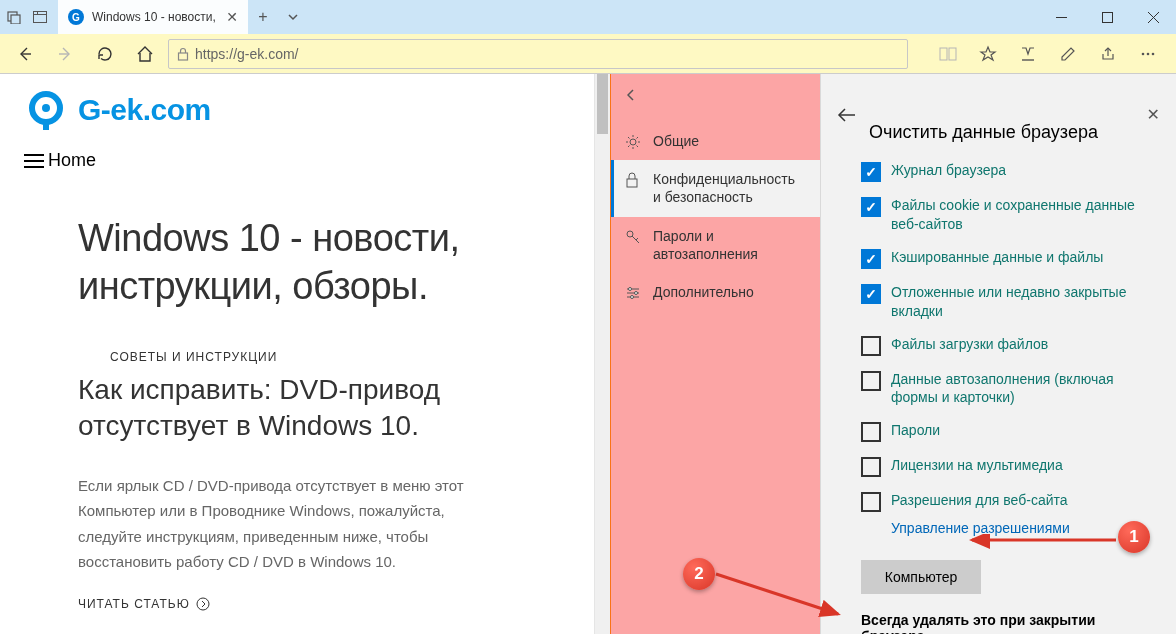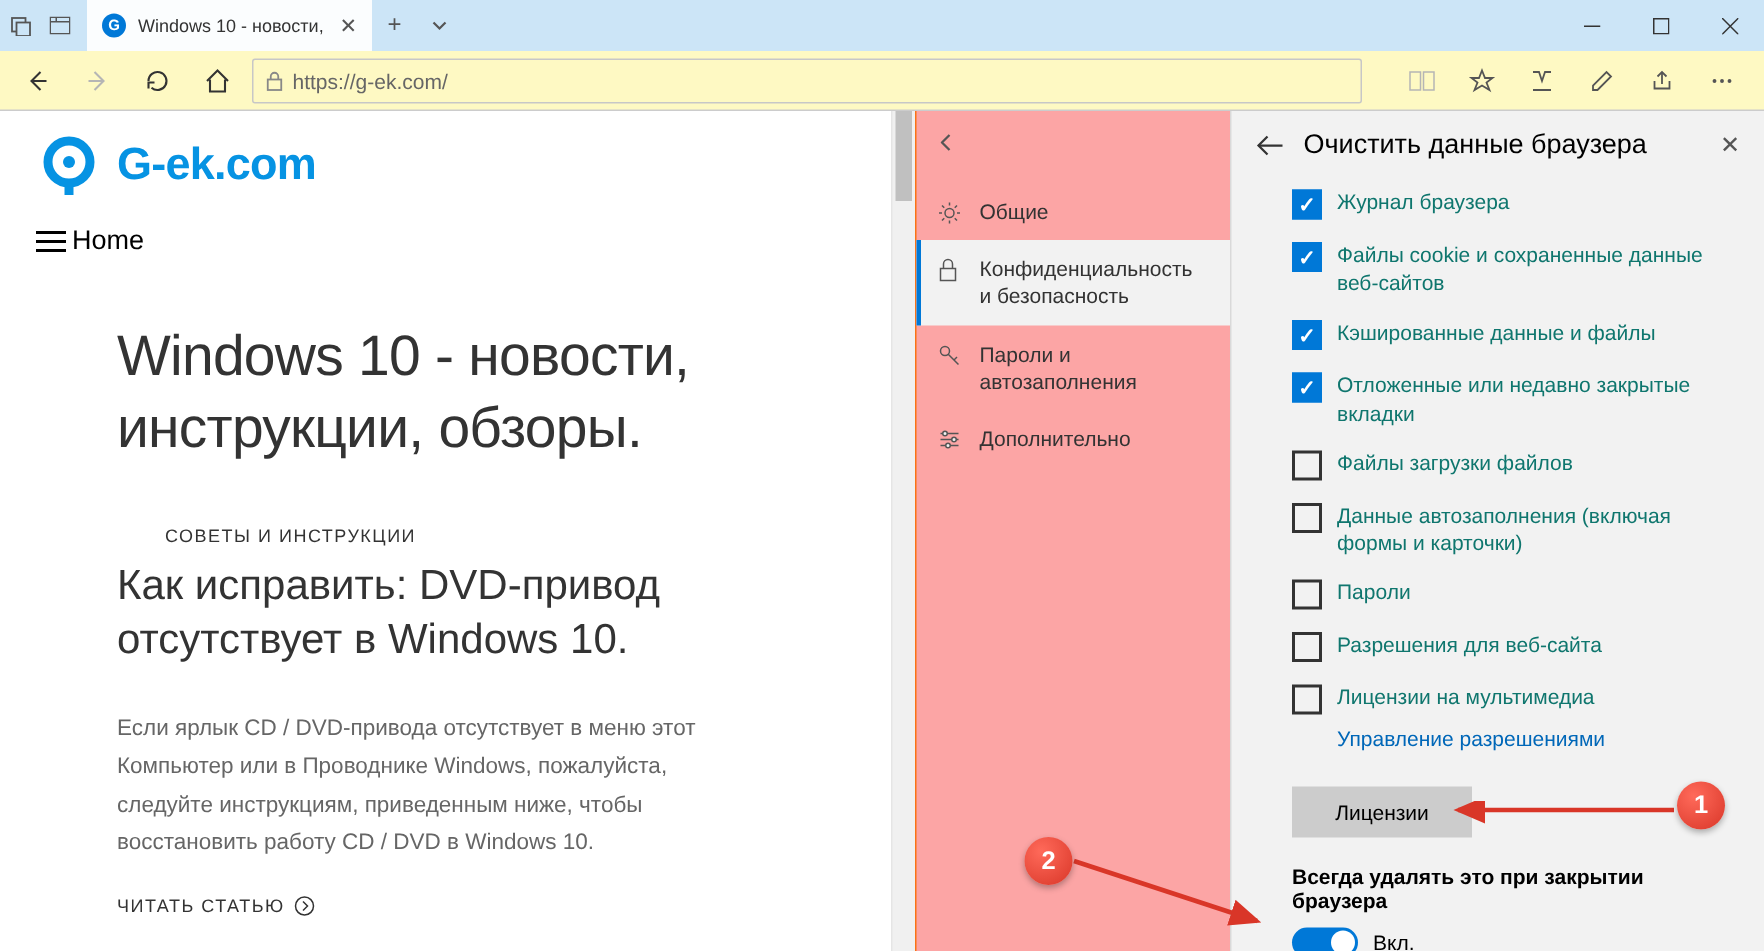--- a/index.html
+++ b/index.html
@@ -50,21 +50,21 @@
 .settings-mid { width: 210px; background:#fca5a5; border-left:1px solid #f97316; }
 .settings-mid .back { padding: 14px 16px; color:#555;}
 .settings-mid .group { padding-top: 6px;}
 .set-item { display:flex; align-items:flex-start; gap:12px; padding: 10px 14px; font-size:14px; color:#333; line-height:1.3;}
 .set-item .icn { width:16px; margin-top:2px; color:#555; flex-shrink:0;}
 .set-item.active { border-left: 3px solid #0078d7; background:#f2f2f2; padding-left:11px;}
 
 .settings-right { flex:1; background:#f2f2f2; border-left:1px solid #d9d9d9; padding: 0; display:flex; flex-direction:column;}
 .sr-head { display:flex; align-items:center; gap:12px; padding: 12px 16px 18px 16px;}
 .sr-head .back2 { color:#555; font-size:18px;}
-.sr-head h2 { font-size:18px; font-weight:400; flex:1; color:#000;}
+.sr-head h2 { font-size:18px; font-weight:400; flex:1; color:#000;margin-top:36px;}
 .sr-head .close { color:#555; font-size:16px;}
 .sr-body { padding: 0 20px 0 40px; overflow:auto;}
 .chk { display:flex; align-items:flex-start; gap:10px; margin-bottom: 14px;}
 .chk .box { width:20px; height:20px; border:2px solid #333; flex-shrink:0; display:flex; align-items:center; justify-content:center; margin-top:1px;}
 .chk .box.checked { background:#0078d7; border-color:#0078d7; color:#fff;}
 .chk .box.checked::after { content:"✓"; font-size:14px; font-weight:bold;}
 .chk .lbl { font-size:14px; color:#0f766e; line-height:1.35;}
 .link { color:#0067b8; font-size:14px; margin: -6px 0 18px 30px; display:block;}
 .clear-btn { width: 120px; height:34px; background:#ccc; border:none; font-size:14px; color:#000; margin: 6px 0 18px 0; }
 .always { font-size:14px; font-weight:600; margin: 0 0 10px 0; }
@@ -317,25 +317,25 @@
           <span class="box"></span>
           <span class="lbl">Файлы загрузки файлов</span>
         </div><div class="chk">
           <span class="box"></span>
           <span class="lbl">Данные автозаполнения (включая формы и карточки)</span>
         </div><div class="chk">
           <span class="box"></span>
           <span class="lbl">Пароли</span>
         </div><div class="chk">
           <span class="box"></span>
+          <span class="lbl">Лицензии на мультимедиа</span>
+        </div><div class="chk">
+          <span class="box"></span>
           <span class="lbl">Разрешения для веб-сайта</span>
-        </div><div class="chk">
-          <span class="box"></span>
-          <span class="lbl">Лицензии на мультимедиа</span>
-        </div><a class="link">Управление разрешениями</a><button class="clear-btn">Лицензии</button><div class="always">Всегда удалять это при закрытии браузера</div><div class="toggle-row">
+        </div><a class="link">Управление разрешениями</a><button class="clear-btn">Компьютер</button><div class="always">Всегда удалять это при закрытии браузера</div><div class="toggle-row">
           <div class="toggle">
             <div class="knob"></div>
           </div>
           <span>Вкл.</span>
         </div></div>
   </div>
 
 </div>
 
 <div class="callout" style="top:521px; left:1118px;">1</div>

